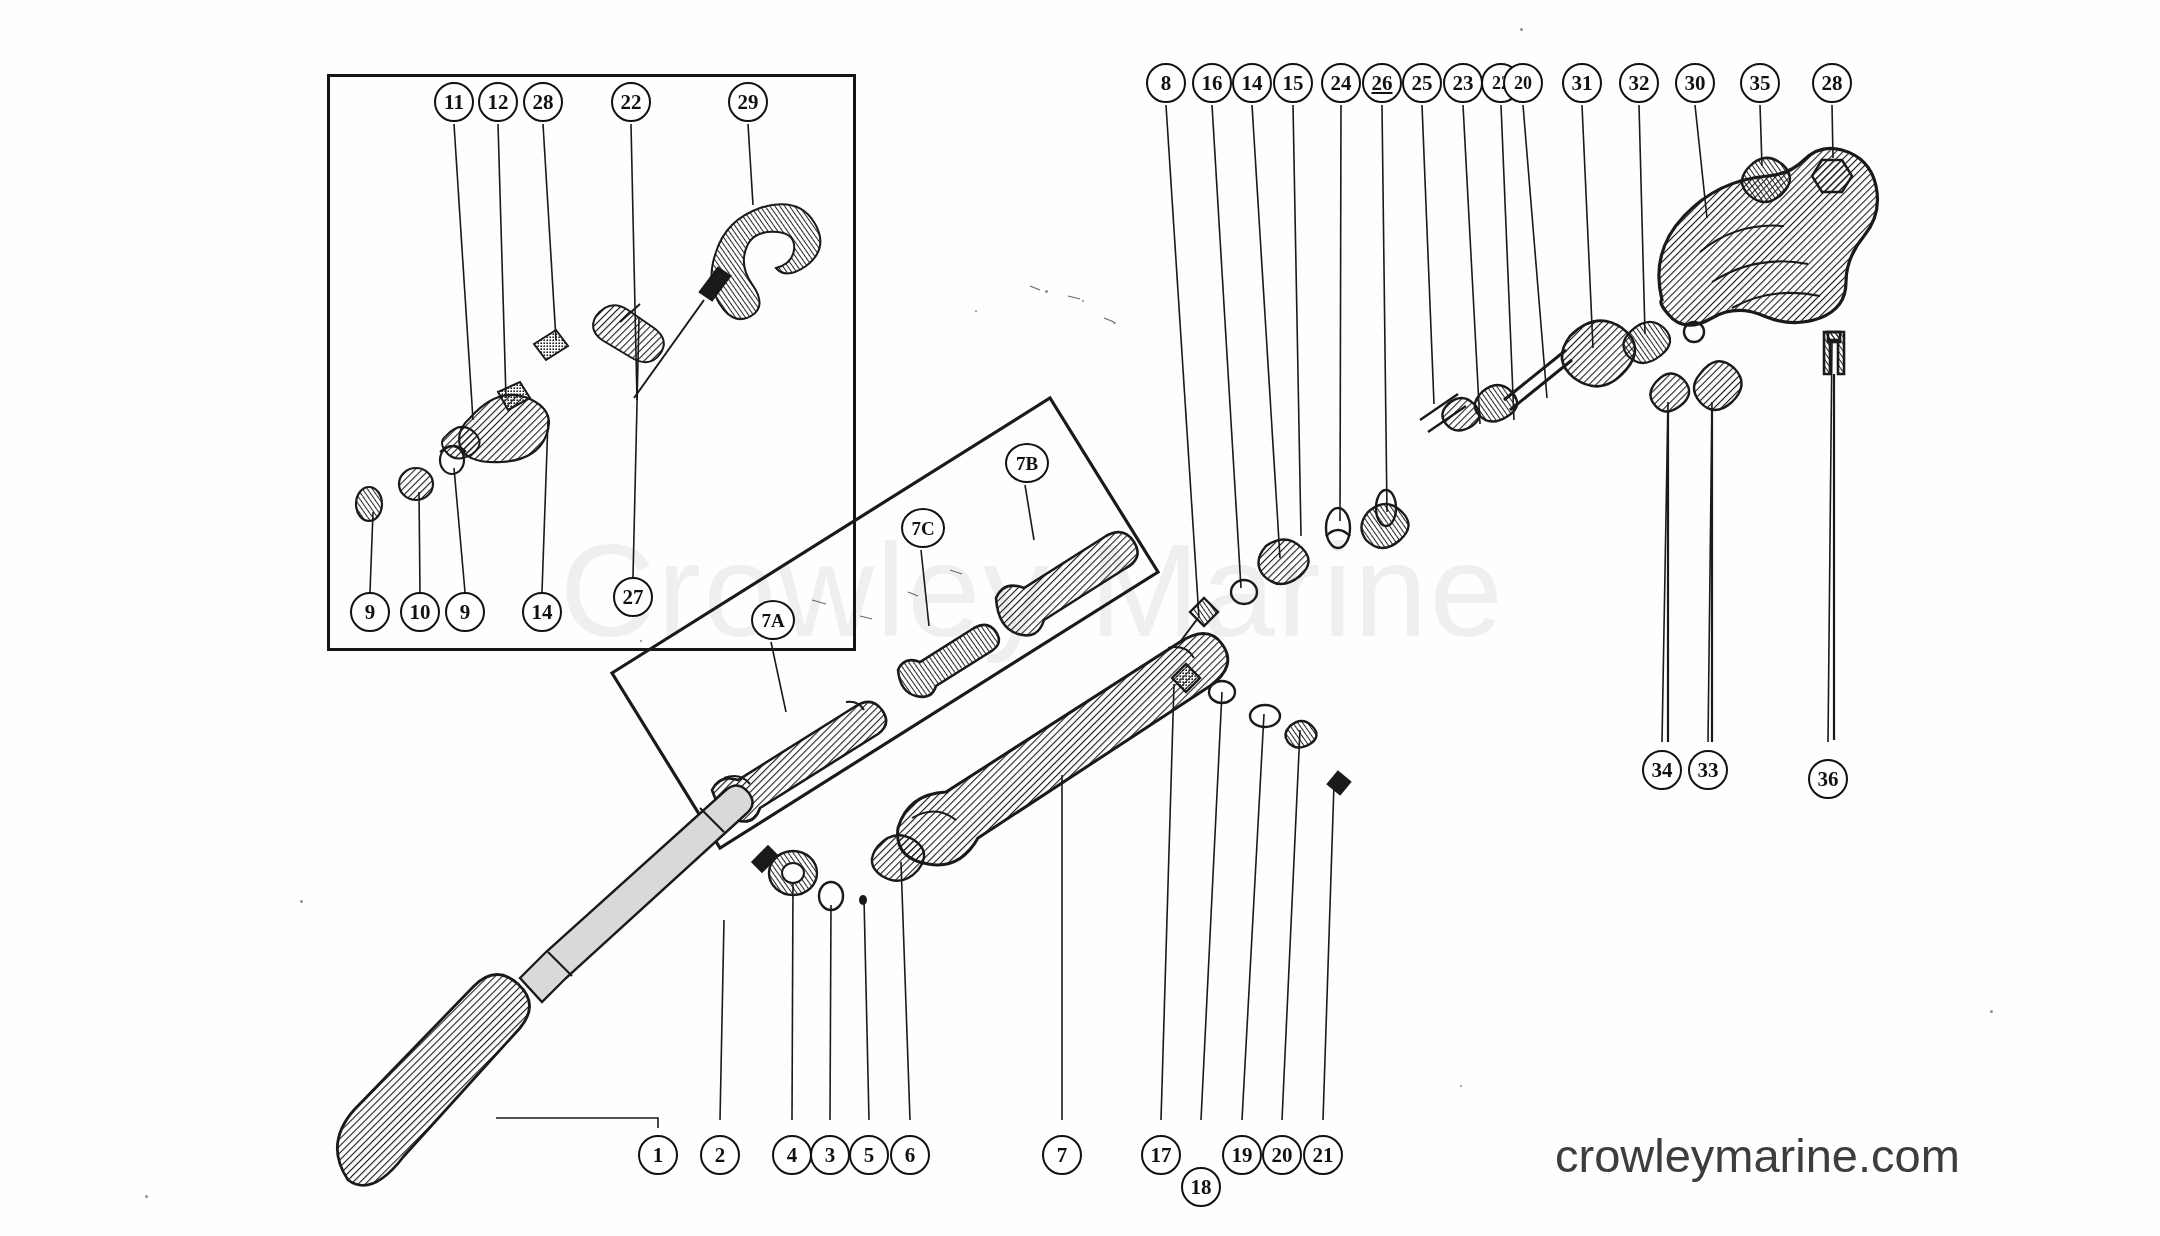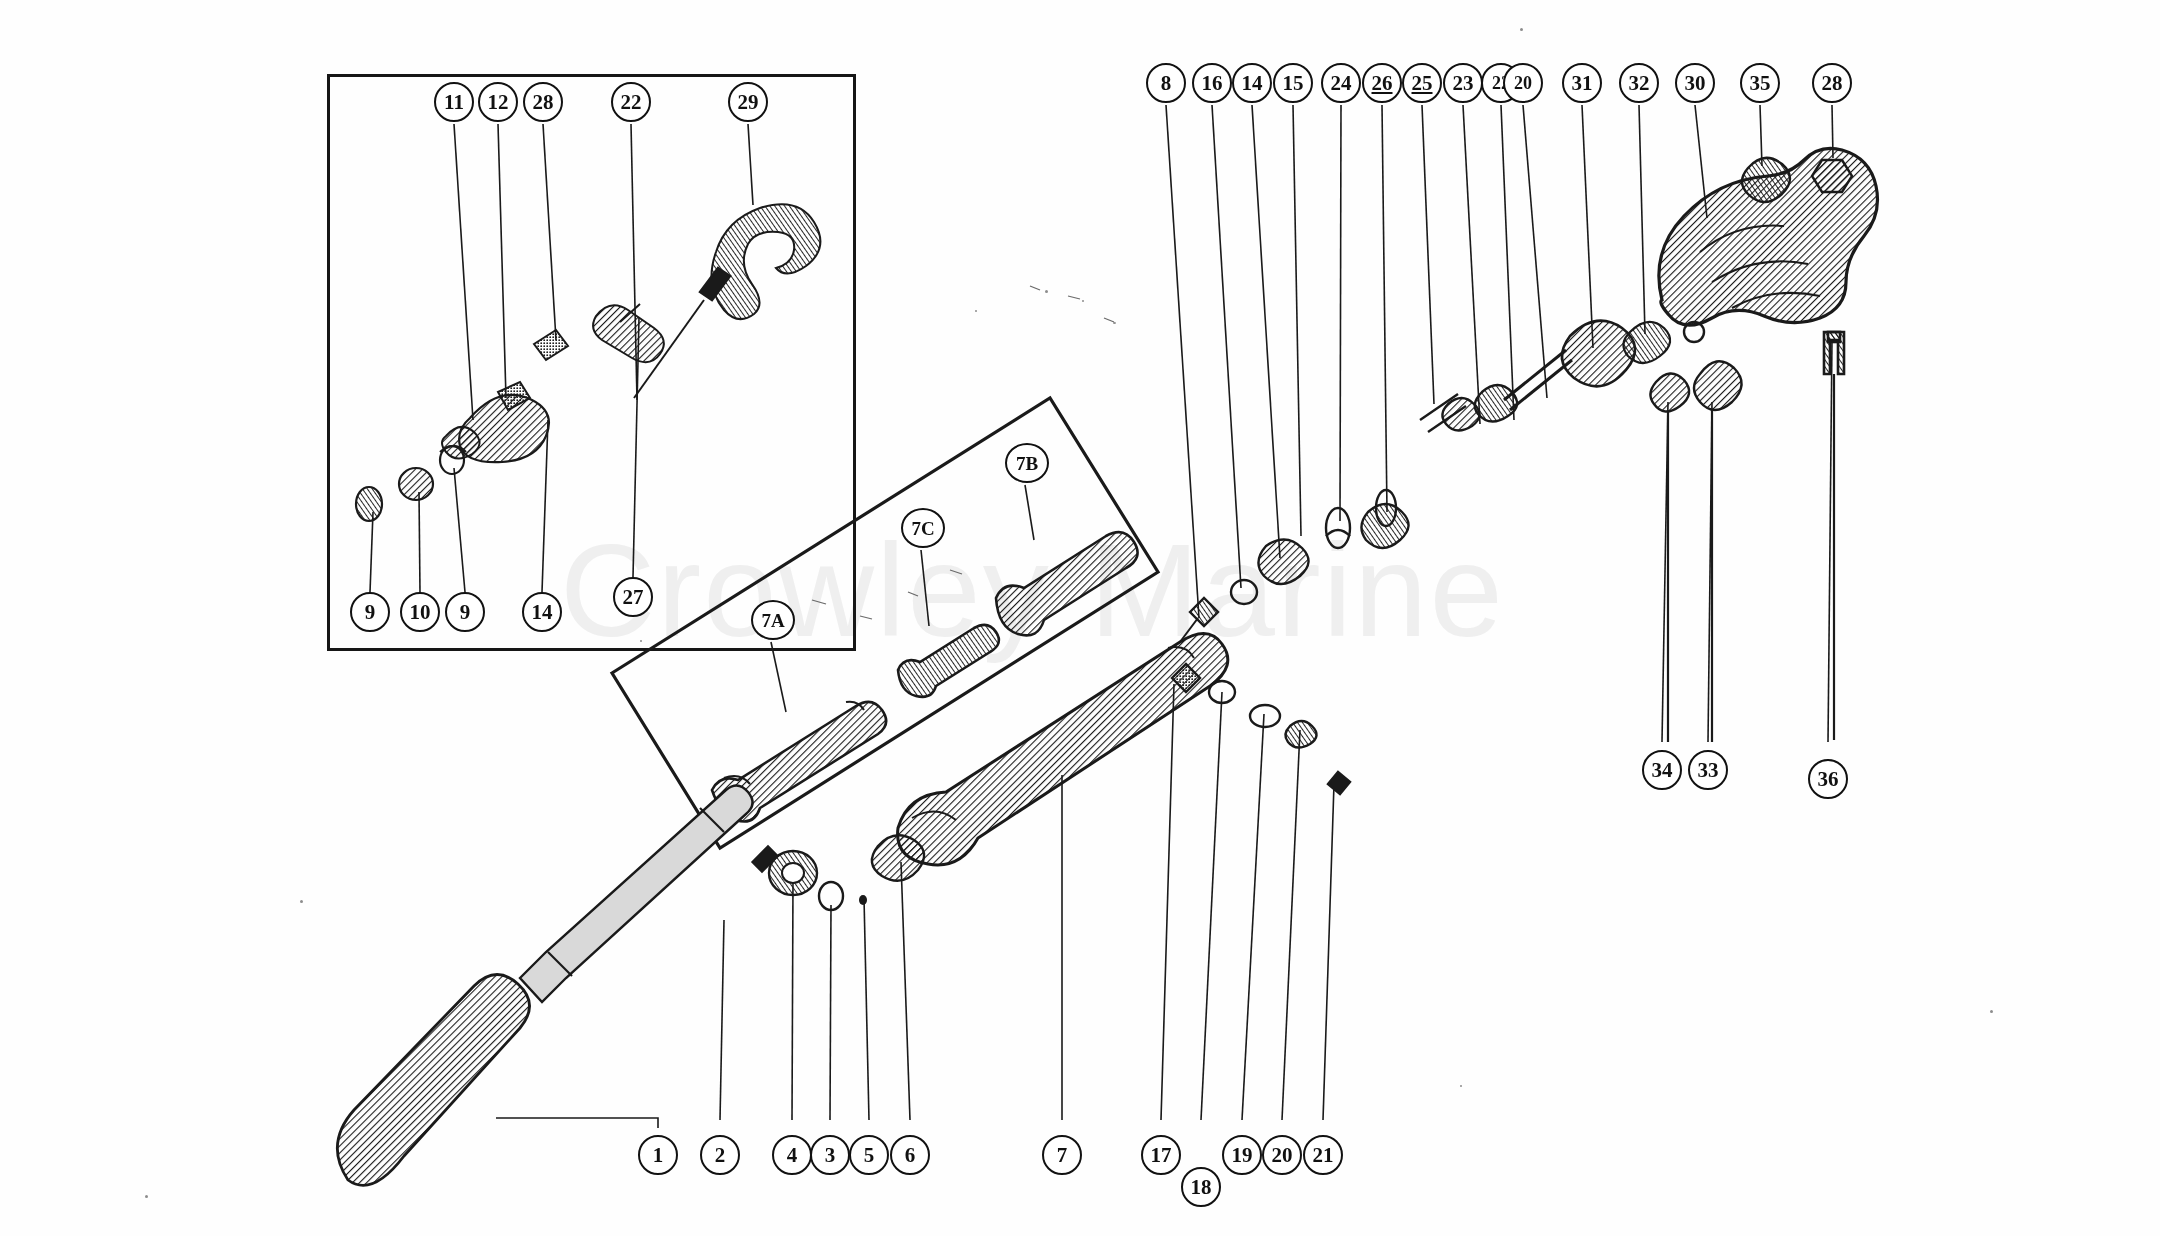--- a/index.html
+++ b/index.html
@@ -337,27 +337,28 @@
   <div class="balloon" style="left:1222px;top:1135px;">19</div>
   <div class="balloon" style="left:1262px;top:1135px;">20</div>
   <div class="balloon" style="left:1303px;top:1135px;">21</div>
 
   <div class="balloon" style="left:1146px;top:63px;">8</div>
   <div class="balloon" style="left:1192px;top:63px;">16</div>
   <div class="balloon" style="left:1232px;top:63px;">14</div>
   <div class="balloon" style="left:1273px;top:63px;">15</div>
   <div class="balloon" style="left:1321px;top:63px;">24</div>
   <div class="balloon" style="left:1362px;top:63px;text-decoration:underline;">26</div>
-  <div class="balloon" style="left:1402px;top:63px;text-decoration:underline;">25</div>
+  <div class="balloon" style="left:1402px;top:63px;">25</div>
   <div class="balloon" style="left:1443px;top:63px;">23</div>
   <div class="balloon small" style="left:1481px;top:63px;">22</div>
   <div class="balloon small" style="left:1503px;top:63px;">20</div>
   <div class="balloon" style="left:1562px;top:63px;">31</div>
   <div class="balloon" style="left:1619px;top:63px;">32</div>
   <div class="balloon" style="left:1675px;top:63px;">30</div>
   <div class="balloon" style="left:1740px;top:63px;">35</div>
   <div class="balloon" style="left:1812px;top:63px;">28</div>
 
   <div class="balloon" style="left:1642px;top:750px;">34</div>
   <div class="balloon" style="left:1688px;top:750px;">33</div>
   <div class="balloon" style="left:1808px;top:750px;margin-top:9px;">36</div>
 
+  <div class="brand">crowleymarine.com</div>
 </div>
 
 </body></html>

